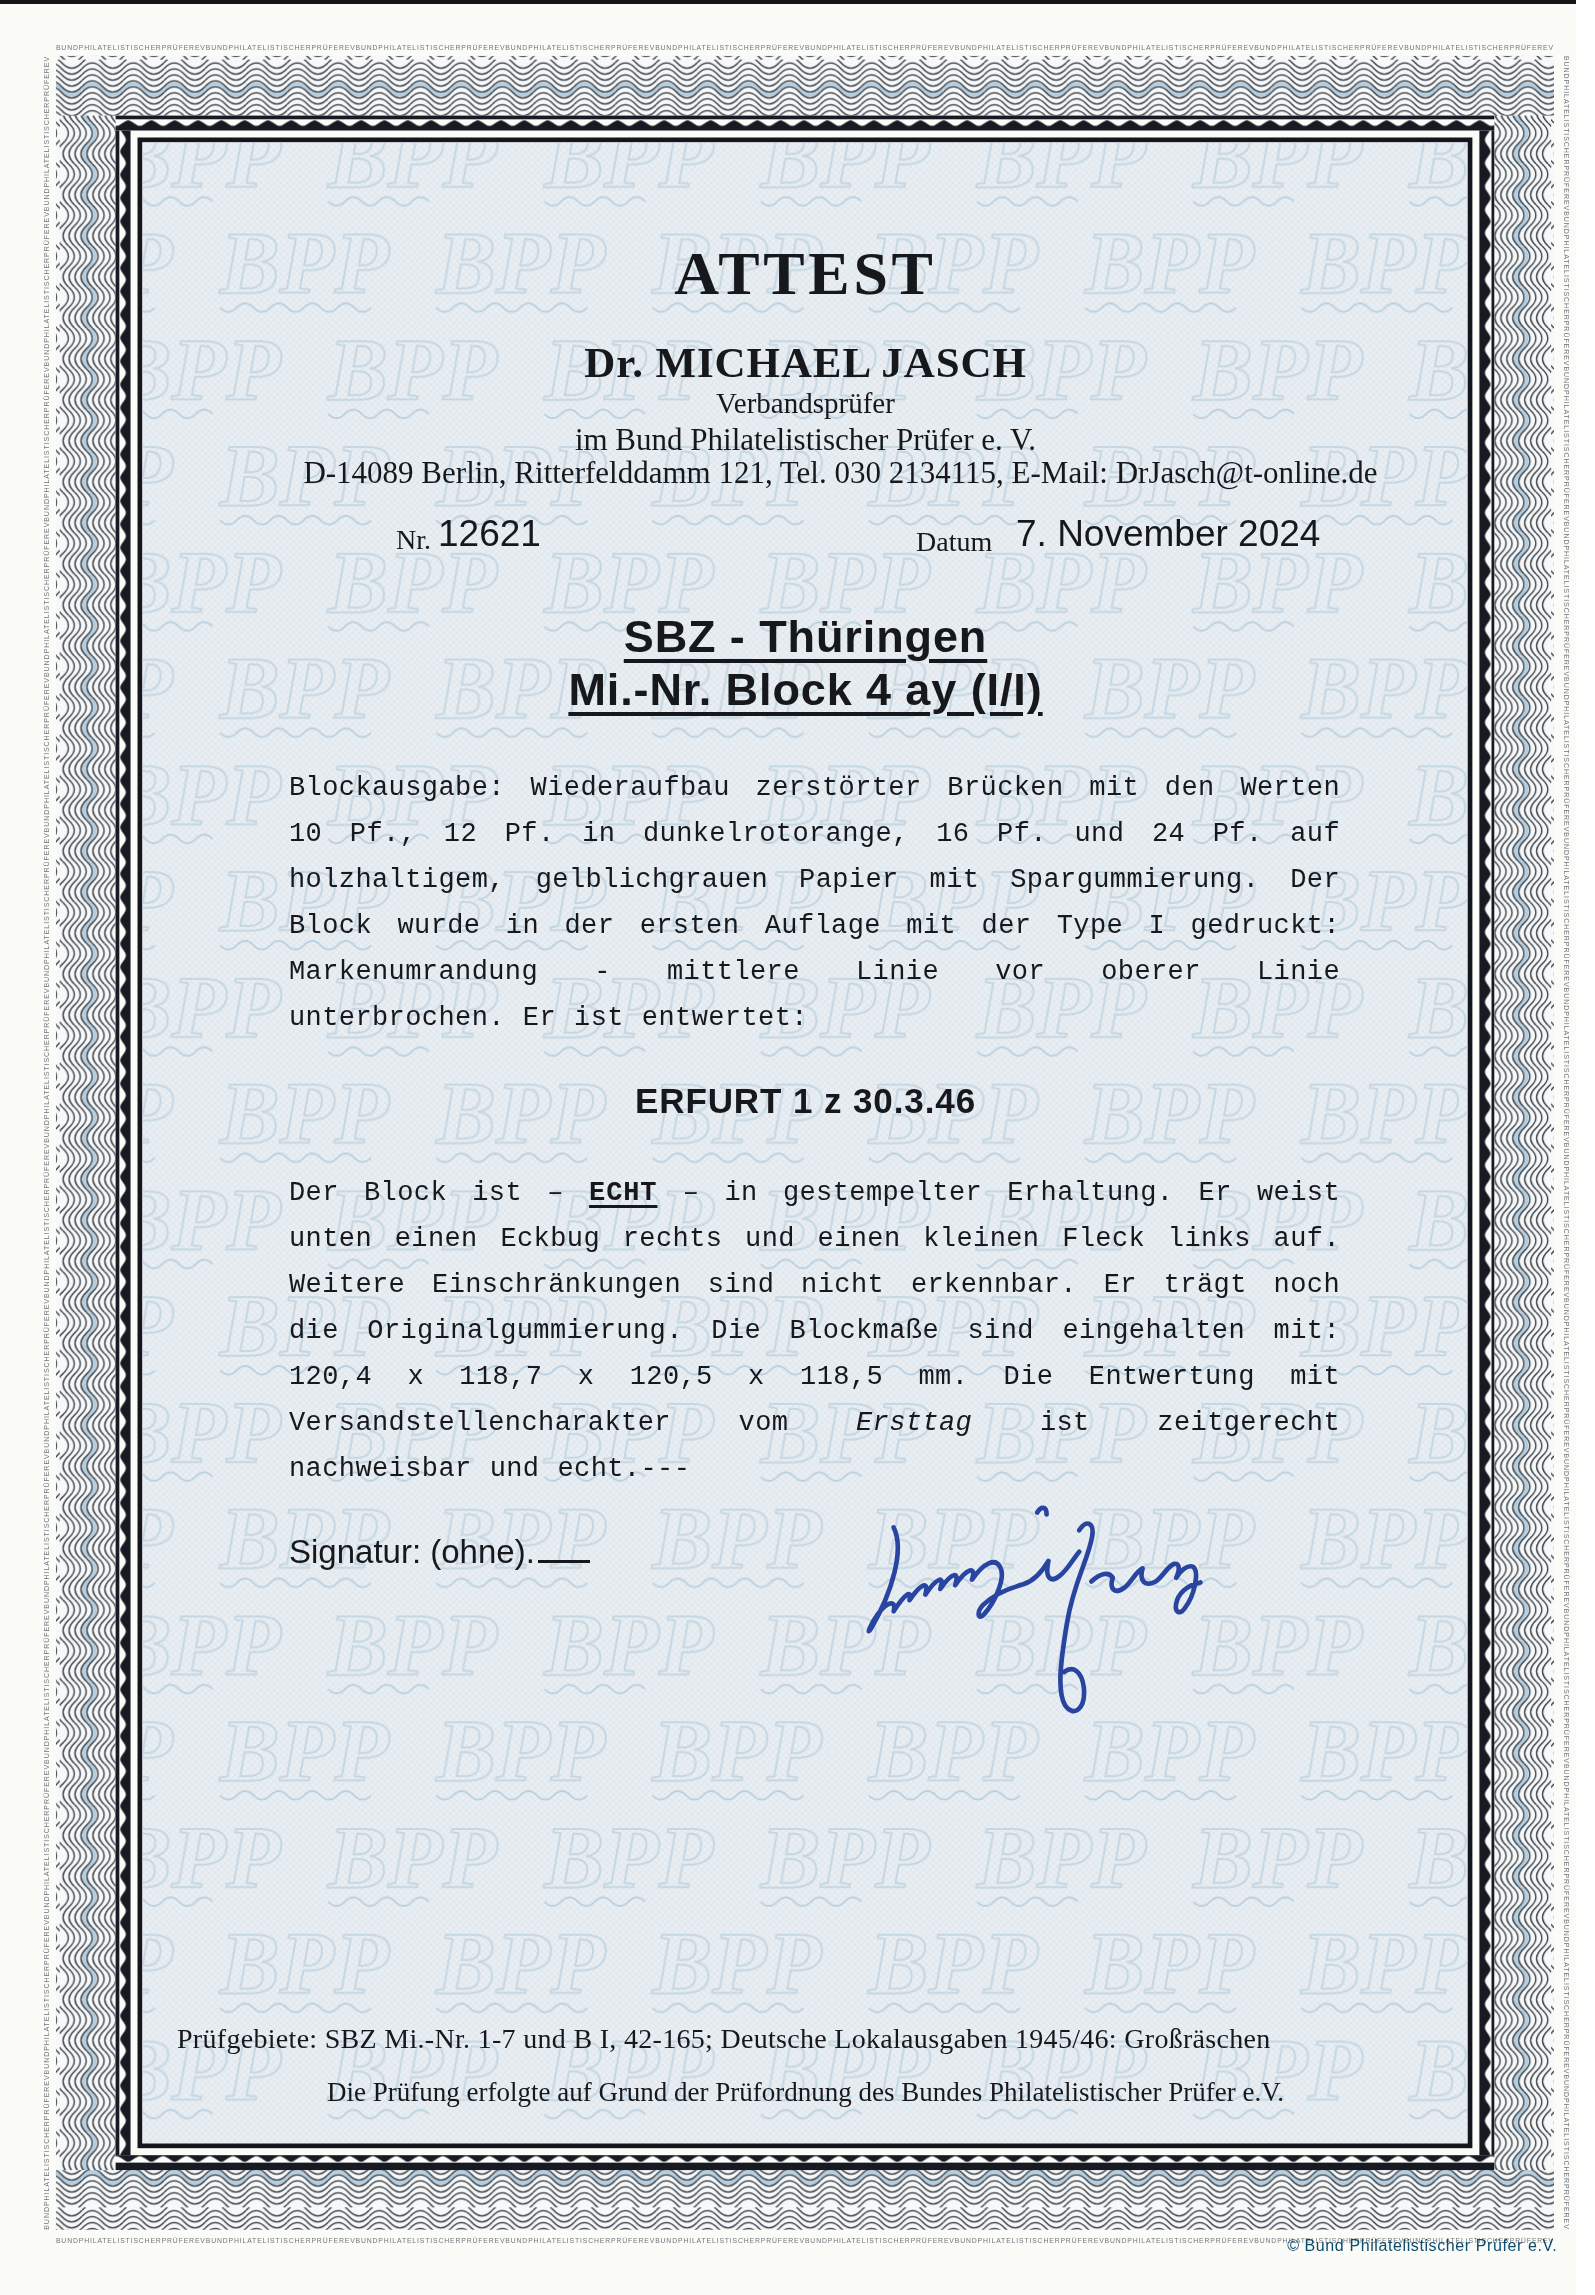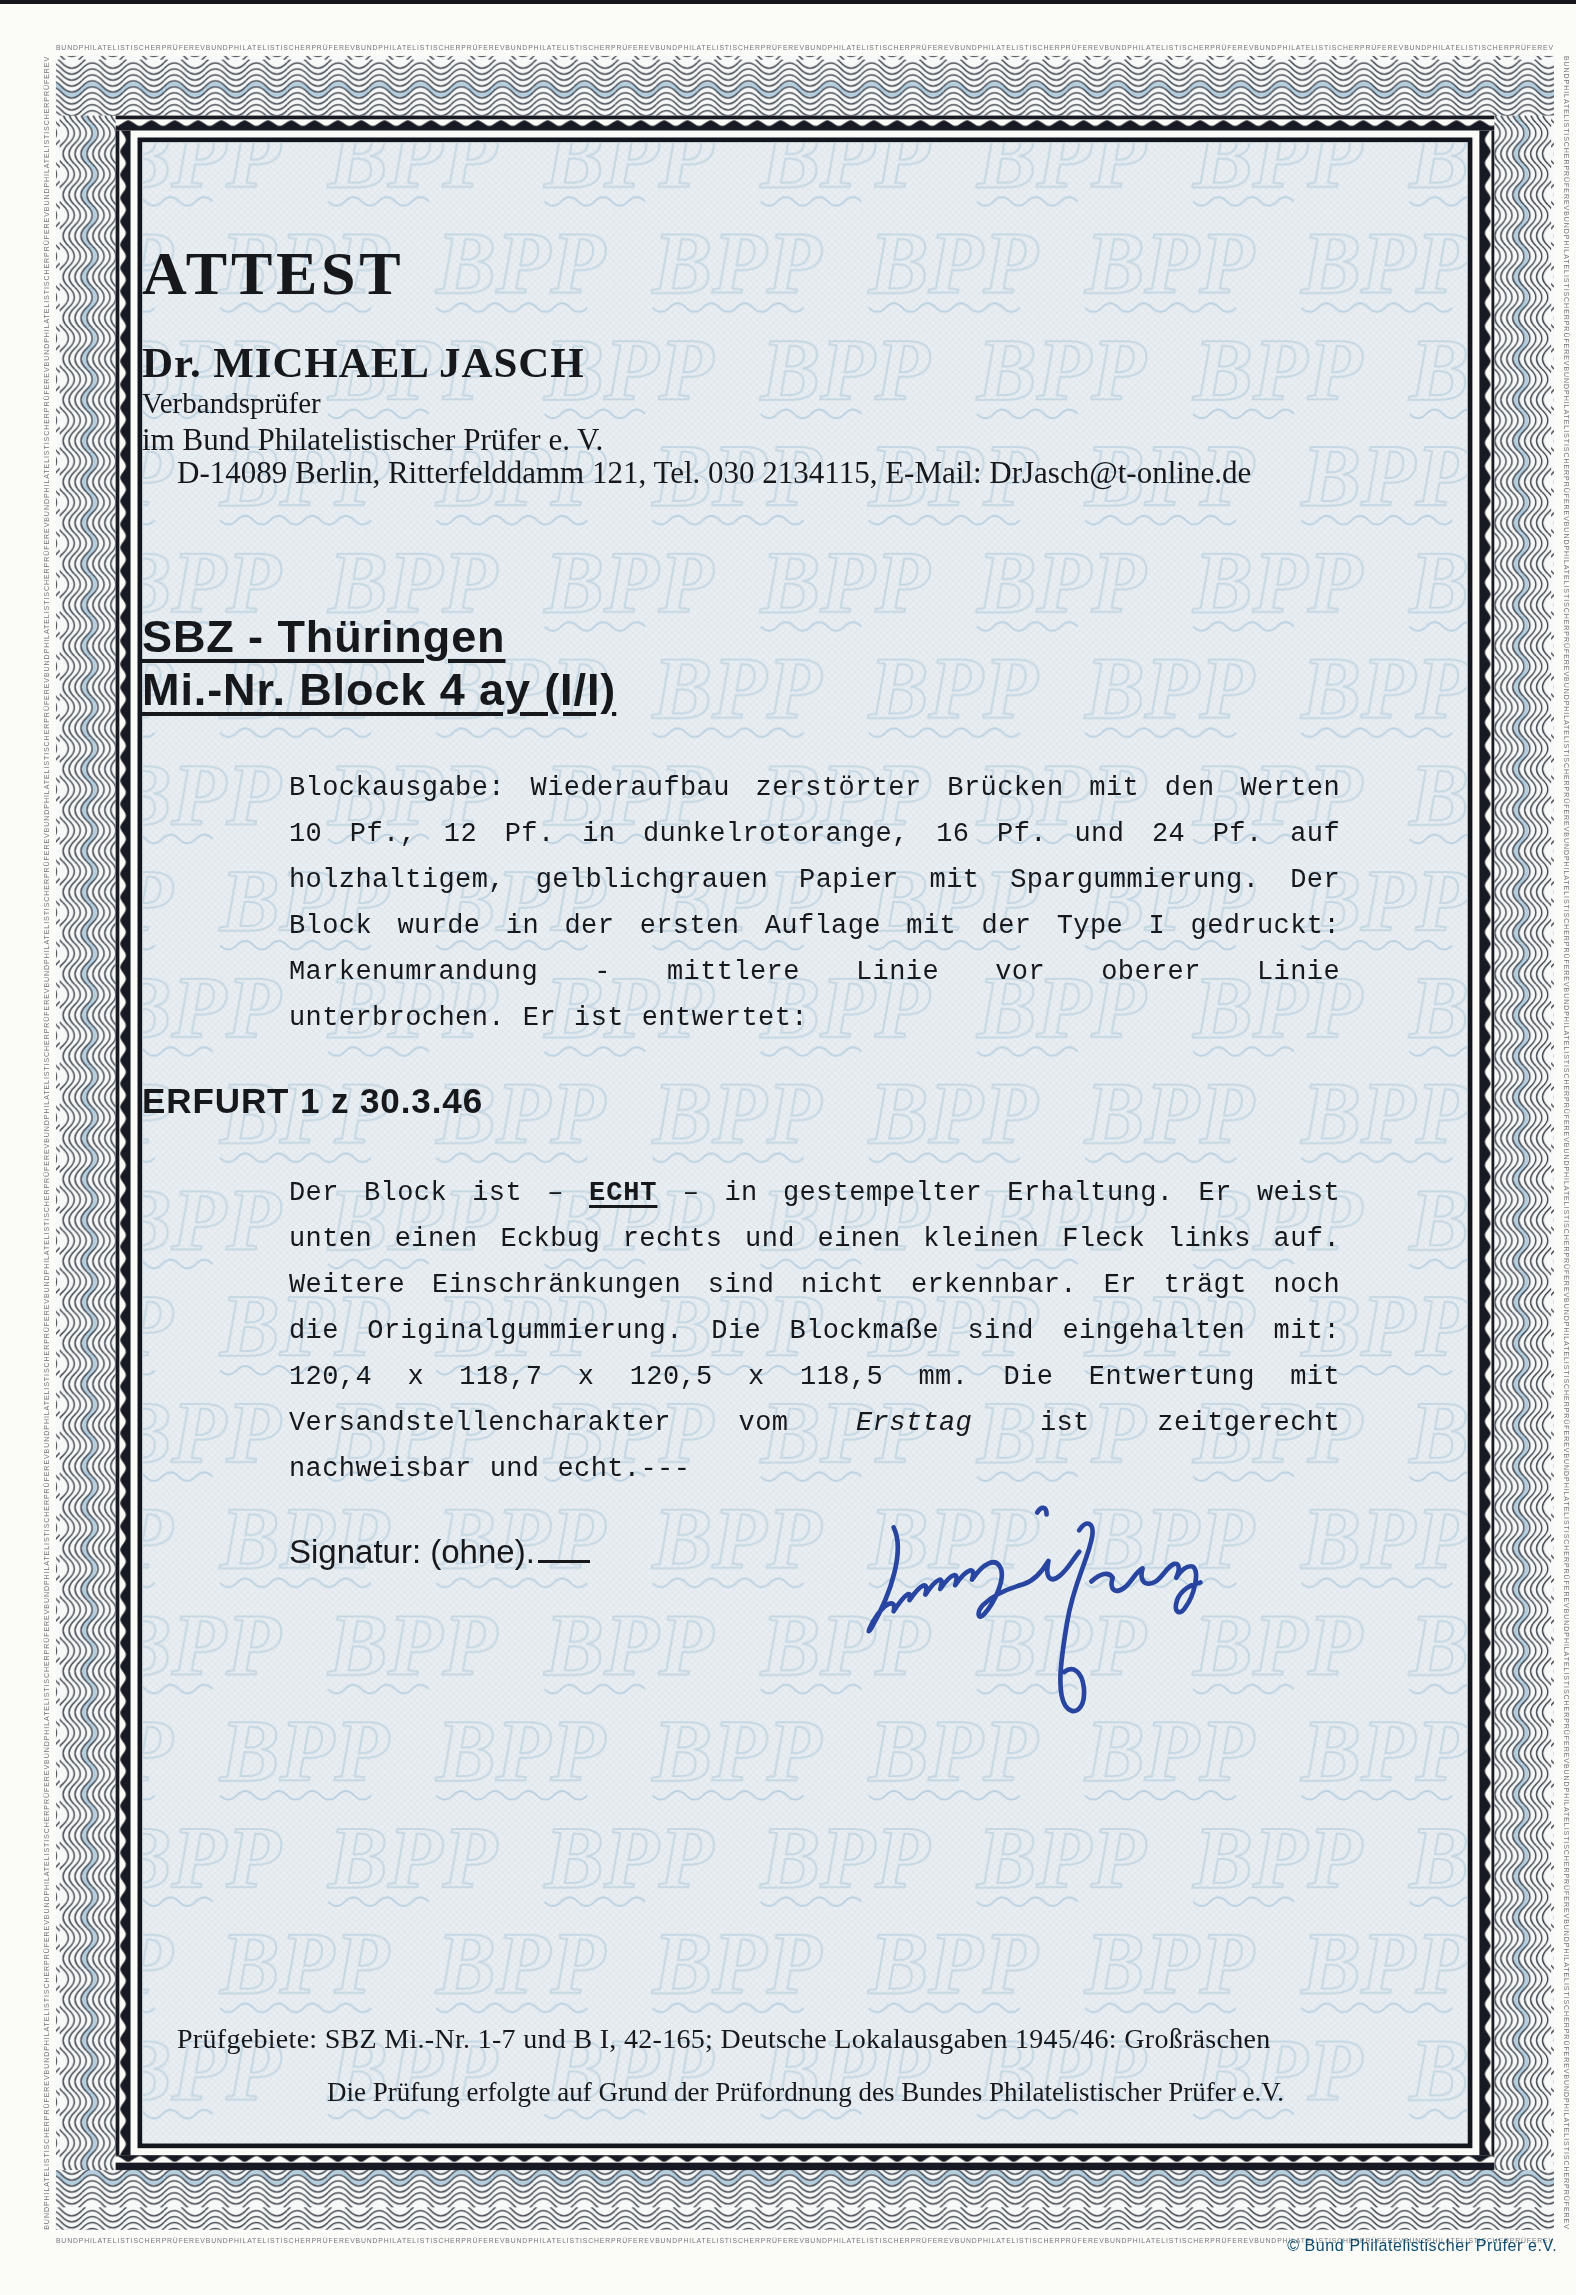--- a/index.html
+++ b/index.html
@@ -2,21 +2,21 @@
 <html style="font-size:15px"><head>
 <meta charset="utf-8">
 <style>
   html,body{margin:0;padding:0;background:#ffffff;}
   .page{position:relative;width:1576px;height:2295px;background:#fbfbf7;overflow:hidden;
         font-family:"Liberation Serif",serif;color:#17181c;}
   .scan-edge{position:absolute;top:0;left:0;width:100%;height:3.7px;background:#15161a;}
   svg.frame{position:absolute;top:0;left:0;z-index:0;}
   .content{position:absolute;left:142px;top:142px;width:1327px;height:2002px;z-index:2;}
   .abs{position:absolute;}
-  .ctr{left:0;width:100%;text-align:left;}
+  .ctr{left:0;width:100%;text-align:center;}
   .title{font-size:62px;font-weight:bold;letter-spacing:3.7px;}
   .name{font-size:43px;font-weight:bold;letter-spacing:0.9px;}
   .role{font-size:29px;}
   .org{font-size:31px;}
   .contact{font-size:31px;padding-left:35px;}
   .nr-row{left:0;width:100%;height:48px;}
   .nr-label,.datum-label{font-size:28px;}
   .nr-value,.date-value{font-family:"Liberation Sans",sans-serif;font-size:37px;}
   .subject{font-family:"Liberation Sans",sans-serif;font-size:45px;font-weight:bold;letter-spacing:0.9px;}
   .subject .u{text-decoration:underline;text-decoration-thickness:3.7px;text-underline-offset:6.5px;}
@@ -124,20 +124,26 @@
     </g>
   </svg>
 
   <div class="content">
     <div class="abs ctr title" style="top:96px">ATTEST</div>
     <div class="abs ctr role" style="top:245px">Verbandsprüfer</div>
     <div class="abs ctr name" style="top:196px">Dr. MICHAEL JASCH</div>
     <div class="abs ctr org" style="top:280px">im Bund Philatelistischer Prüfer e. V.</div>
     <div class="abs ctr contact" style="top:313px">D-14089 Berlin, Ritterfelddamm 121, Tel. 030 2134115, E-Mail: DrJasch@t-online.de</div>
 
+    <div class="abs nr-row" style="top:371px">
+      <span class="abs" style="left:254px;top:11.2px"><span class="nr-label">Nr.</span></span>
+      <span class="abs nr-value" style="left:296px;top:0">12621</span>
+      <span class="abs datum-label" style="left:774px;top:13px">Datum</span>
+      <span class="abs date-value" style="left:874px;top:0">7. November 2024</span>
+    </div>
 
     <div class="abs ctr subject" style="top:469px"><span class="u">SBZ - Thüringen</span></div>
     <div class="abs ctr subject" style="top:522px"><span class="u">Mi.-Nr. Block 4 ay (I/I)</span></div>
 
     <div class="abs para" style="top:623px">Blockausgabe: Wiederaufbau zerstörter Brücken mit den Werten 10 Pf., 12 Pf. in dunkelrotorange, 16 Pf. und 24 Pf. auf holzhaltigem, gelblichgrauen Papier mit Spar­gummierung. Der Block wurde in der ersten Auflage mit der Type I gedruckt: Markenumrandung - mittlere Linie vor oberer Linie unterbrochen. Er ist entwertet:</div>
 
     <div class="abs ctr cancellation" style="top:939px">ERFURT 1 z 30.3.46</div>
 
     <div class="abs para" style="top:1028px"><span>Der Block ist – </span><span class="echt">ECHT</span><span> – in gestempelter Erhaltung. Er weist unten einen Eckbug rechts und einen kleinen Fleck links auf. Weitere Einschränkungen sind nicht erkennbar. Er trägt noch die Originalgummierung. Die Blockmaße sind eingehalten mit: 120,4 x 118,7 x 120,5 x 118,5 mm. Die Entwertung mit Versandstellencharakter vom </span><span class="ersttag">Ersttag</span><span> ist zeitgerecht nachweisbar und echt.---</span></div>
 

